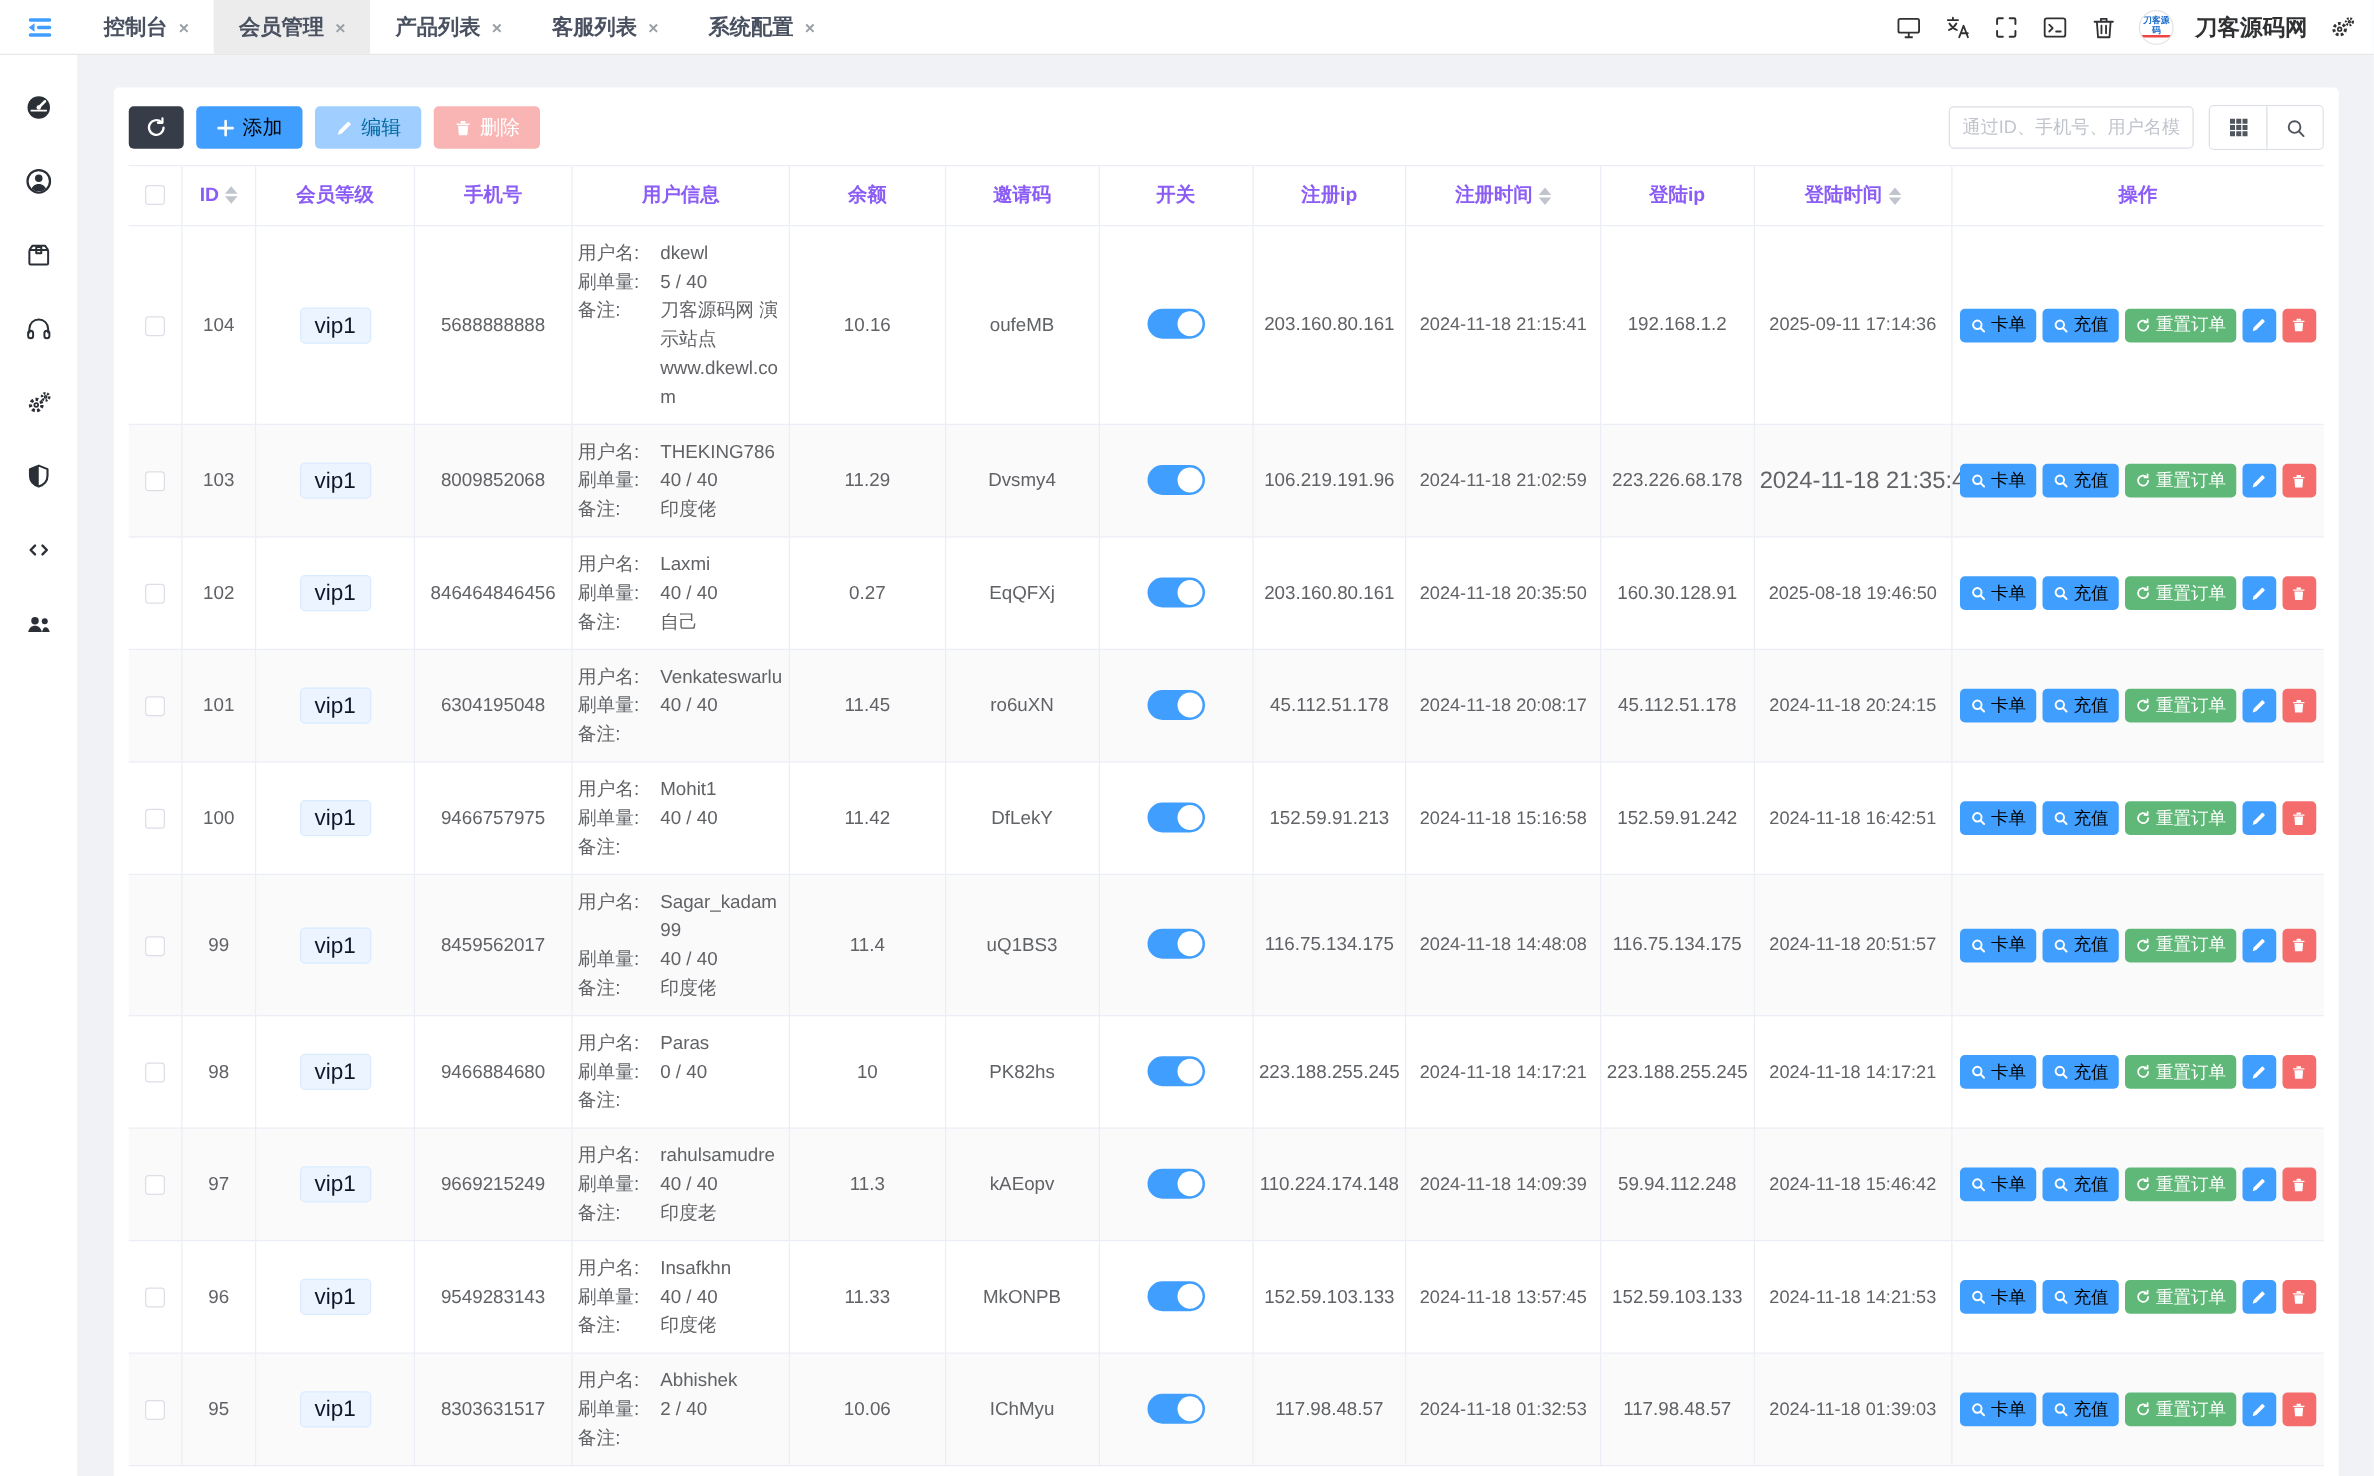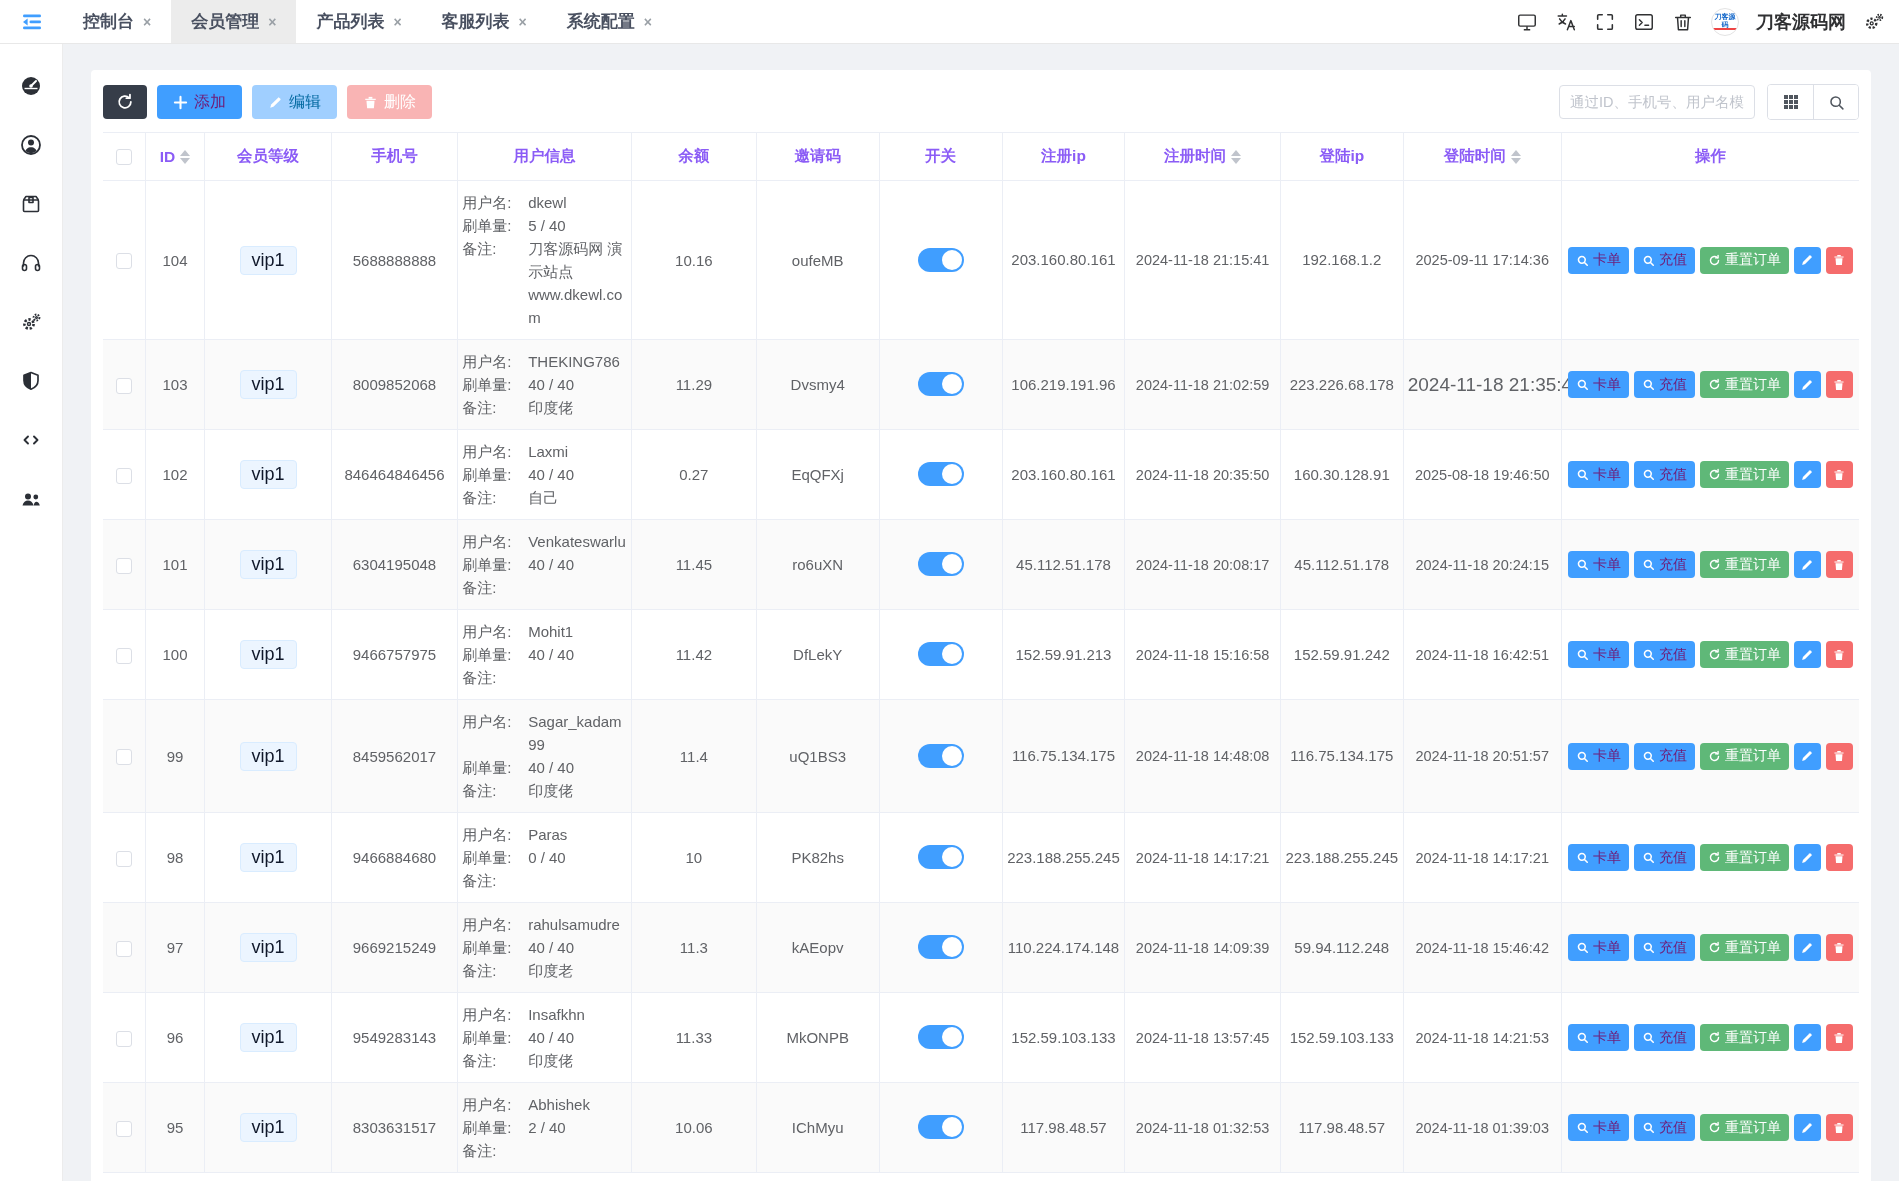--- a/index.html
+++ b/index.html
@@ -28,21 +28,21 @@
   .side-item { width:24px; height:24px; display:flex; align-items:center; justify-content:center; cursor:pointer; }
 
   
   .main { padding:26px 28px; overflow:hidden; }
   .card { background:#fff; border-radius:4px; padding:0 12px; }
 
   .toolbar { display:flex; align-items:center; padding:14px 0 12px 0; }
   .btn { border:none; border-radius:4px; cursor:pointer; display:inline-flex; align-items:center; justify-content:center; gap:6px; font-family:inherit; }
   .btn-lg { height:34px; padding:0 16px; font-size:16px; }
   .btn-dark { background:#363d49; color:#fff; width:44px; }
-  .btn-blue { background:#409eff; color:#701a75; }
+  .btn-blue { background:#409eff; color:#000000; }
   .btn-edit-disabled { background:#a0cfff; color:#0369a1; cursor:not-allowed; }
   .btn-del-disabled { background:#f9b4b4; color:#fff; cursor:not-allowed; }
   .toolbar .btn + .btn { margin-left:10px; }
 
   .toolbar-right { margin-left:auto; display:flex; align-items:center; gap:12px; }
   .search-input { width:196px; height:34px; border:1px solid #dcdfe6; border-radius:4px; padding:0 10px; font-size:14.5px; color:#606266; font-family:inherit; }
   .search-input::placeholder { color:#c0c4cc; }
   .btn-group { display:flex; border:1px solid #dcdfe6; border-radius:4px; overflow:hidden; }
   .btn-group .gbtn { width:45px; height:34px; background:#fff; border:none; display:flex; align-items:center; justify-content:center; cursor:pointer; }
   .btn-group .gbtn + .gbtn { border-left:1px solid #dcdfe6; }

